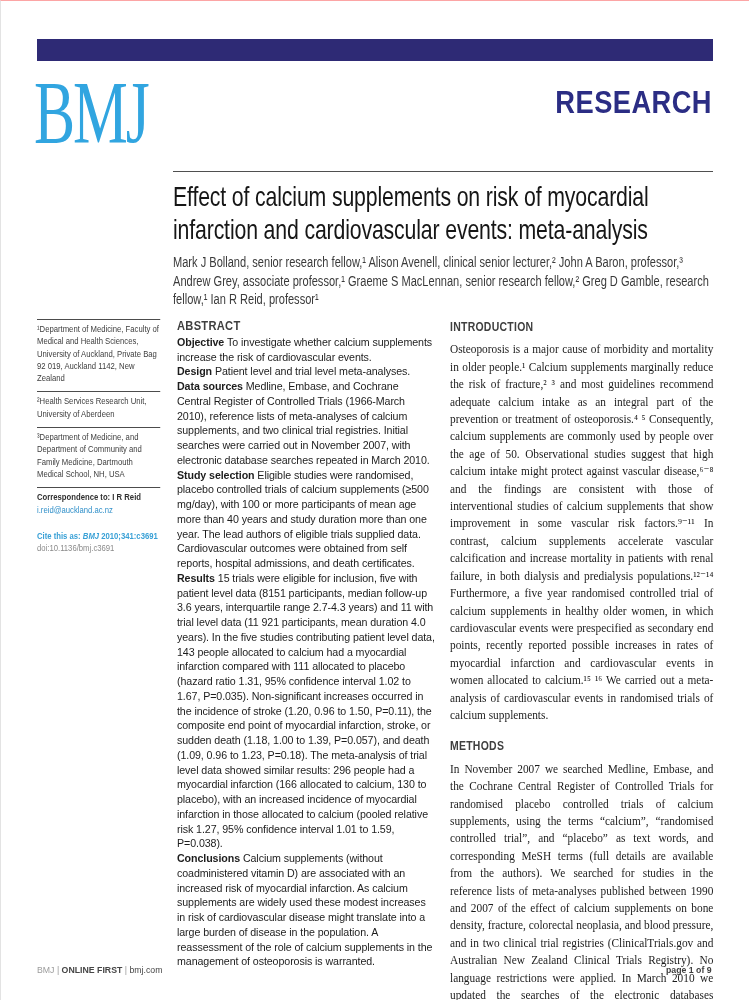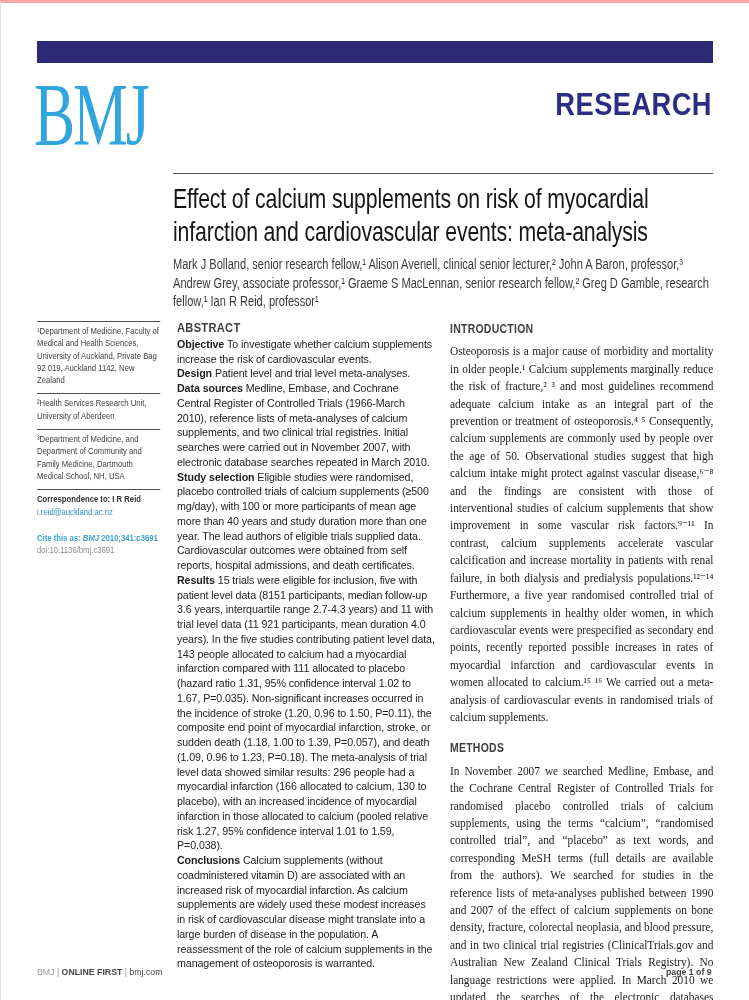--- a/index.html
+++ b/index.html
@@ -1,19 +1,19 @@
 <!DOCTYPE html>
 <html><head>
 <meta charset="utf-8">
 <style>
   html,body{margin:0;padding:0;background:#ffffff;}
   .page{
     position:relative;width:749px;height:1000px;background:#ffffff;
     font-family:"Liberation Sans","DejaVu Sans",sans-serif;
-    overflow:hidden;border-left:1px solid #e3e3e3;border-top:3px solid #fca5a5;
+    overflow:hidden;border-left:1px solid #e3e3e3;border-top:1px solid #fca5a5;
     box-sizing:border-box;
   }
   .topbar{position:absolute;left:36px;top:38px;width:676px;height:22px;background:#2e2a75;}
   .logo{
     position:absolute;left:33px;top:62px;
     font-family:"Liberation Serif","DejaVu Serif",serif;
     font-size:88px;line-height:100px;color:#31a5e0;
     transform:scaleX(0.70);transform-origin:left top;letter-spacing:-3px;white-space:nowrap;
   }
   .research{

